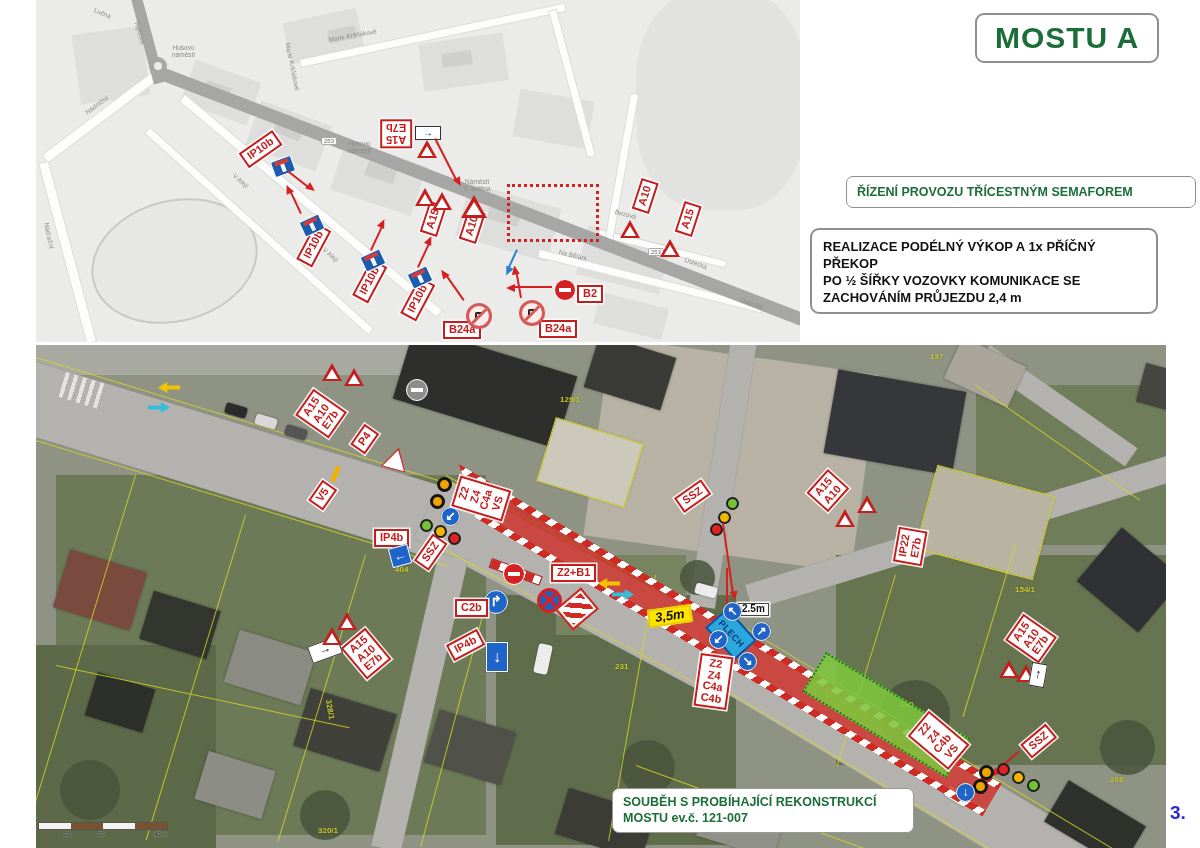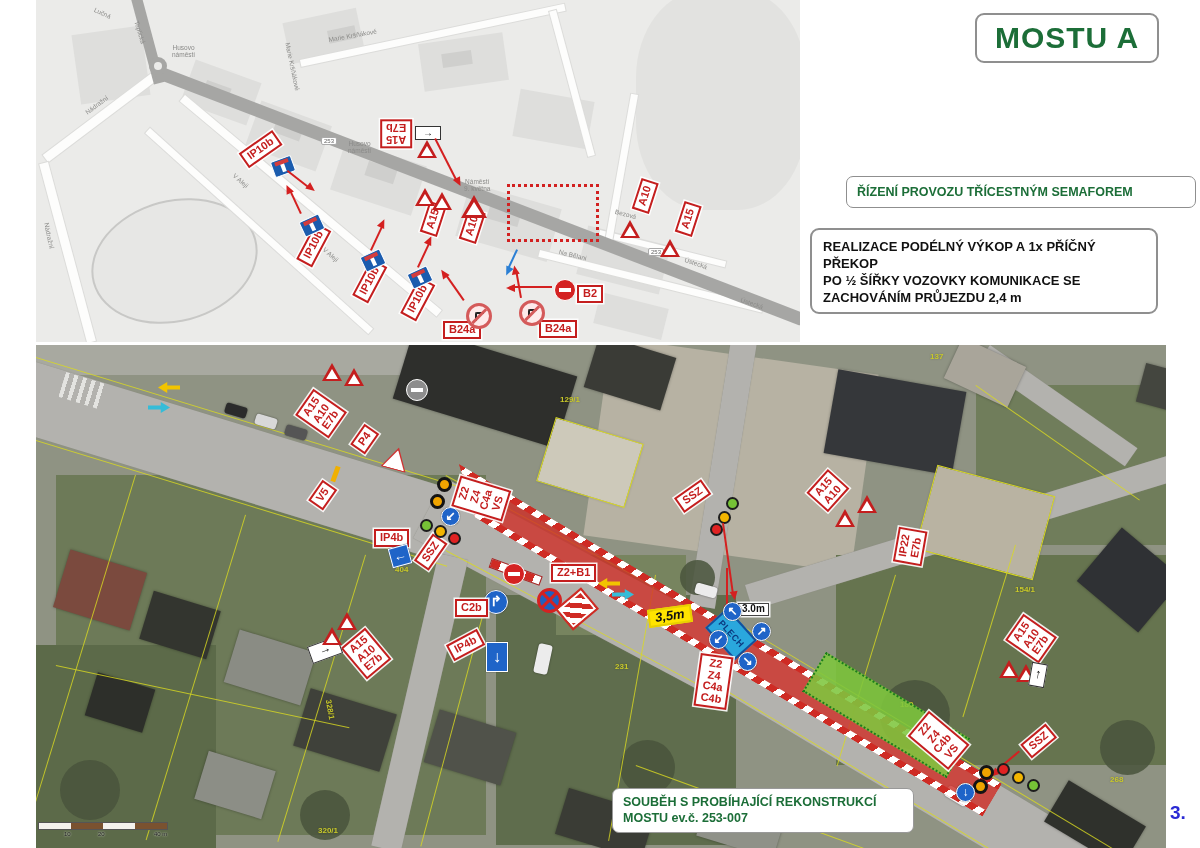--- a/index.html
+++ b/index.html
@@ -309,21 +309,21 @@
   <div class="wsign" style="left:273px;top:296px;width:30px;height:16px;font-size:12px;line-height:15px;transform:rotate(-20deg)">→</div>
   <i class="tri sm" style="left:286px;top:282px"></i>
   <i class="tri sm" style="left:301px;top:267px"></i>
 
   <i class="barr" style="left:122px;top:37px;transform:rotate(180deg)"></i>
   <i class="barr cyan" style="left:112px;top:57px"></i>
   <i class="barr" style="left:562px;top:233px;transform:rotate(180deg)"></i>
   <i class="barr cyan" style="left:576px;top:244px"></i>
 
   <div class="lbl yellow" style="left:612px;top:262px;transform:rotate(-8deg)">3,5m</div>
-  <div class="lbl meas" style="left:702px;top:258px">3.0m</div>
+  <div class="lbl meas" style="left:702px;top:258px">2.5m</div>
   <div class="arr" style="left:692px;top:223px;width:38px;transform:rotate(90deg)"></div>
   <div class="plech" style="left:680px;top:267px;width:26px;height:40px;transform:rotate(-42deg)">
       <span>PLECH</span>
     </div>
   <div class="cdir" style="left:687px;top:257px">↖</div>
   <div class="cdir" style="left:673px;top:285px">↙</div>
   <div class="cdir" style="left:716px;top:277px">↗</div>
   <div class="cdir" style="left:702px;top:307px">↘</div>
   <div class="lbl" style="left:661px;top:310px;transform:rotate(8deg)">Z2
 Z4
@@ -356,21 +356,21 @@
   <div class="lbl" style="left:986px;top:387px;transform:rotate(-40deg)">SSZ</div>
   <div class="arr" style="left:984px;top:407px;width:30px;transform:rotate(140deg)"></div>
   <i class="dot r" style="left:961px;top:418px"></i>
   <i class="dot y" style="left:976px;top:426px"></i>
   <i class="dot g" style="left:991px;top:434px"></i>
   <i class="beacon" style="left:943px;top:420px"></i>
   <i class="beacon" style="left:937px;top:434px"></i>
   <div class="cdir" style="left:920px;top:438px">↓</div>
 
   <div id="bridgebox" style="left:576px;top:443px;width:280px">SOUBĚH S PROBÍHAJÍCÍ REKONSTRUKCÍ
-MOSTU ev.č. 253-007</div>
+MOSTU ev.č. 121-007</div>
 
   <div class="sb" style="left:2px;top:477px">
       <i></i>
       <i></i>
       <i></i>
       <i></i>
     </div>
   <span class="sbt" style="left:28px;top:486px">10</span>
   <span class="sbt" style="left:62px;top:486px">20</span>
   <span class="sbt" style="left:118px;top:486px">40 m</span>

